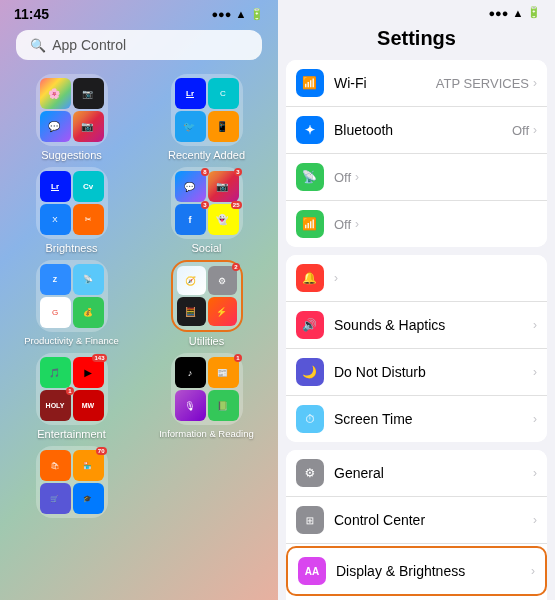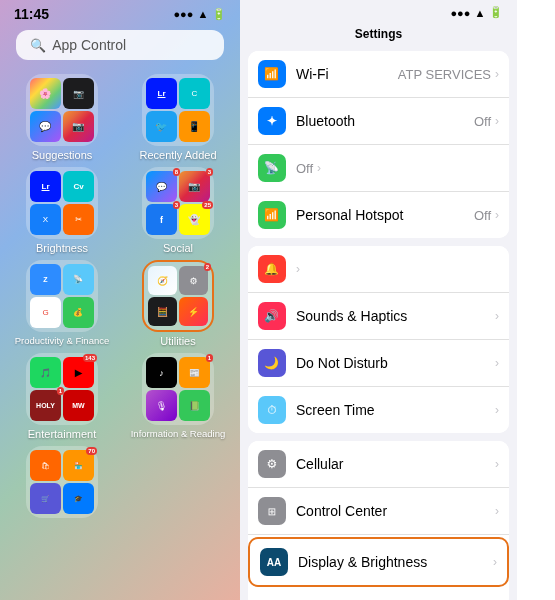--- a/index.html
+++ b/index.html
@@ -6,21 +6,21 @@
     body {
       width: 555px;
       height: 600px;
       display: flex;
       font-family: -apple-system, BlinkMacSystemFont, 'Helvetica Neue', Arial, sans-serif;
       overflow: hidden;
     }
 
     
     .left-panel {
-      width: 240px;
+      width: 278px;
       height: 600px;
       background: linear-gradient(135deg, #c8a0d0 0%, #8ab4e8 30%, #a0c8b0 60%, #e8b0a0 100%);
       position: relative;
       overflow: hidden;
     }
 
     .left-status-bar {
       display: flex;
       justify-content: space-between;
       align-items: center;
@@ -135,21 +135,21 @@
       display: flex;
       justify-content: flex-end;
       align-items: center;
       padding: 6px 14px 4px;
       gap: 4px;
       font-size: 11px;
     }
 
     .settings-title {
       text-align: center;
-      font-size: 12px;
+      font-size: 20px;
       font-weight: 600;
       color: #000;
       padding: 4px 0 10px;
     }
 
     .settings-list {
       background: #fff;
       border-radius: 10px;
       margin: 0 8px 8px;
       overflow: hidden;
@@ -205,21 +205,21 @@
     .icon-wifi { background: #007aff; }
     .icon-bluetooth { background: #007aff; }
     .icon-cellular { background: #34c759; }
     .icon-hotspot { background: #34c759; }
     .icon-notifications { background: #ff3b30; }
     .icon-sounds { background: #ff2d55; }
     .icon-dnd { background: #5856d6; }
     .icon-screentime { background: #5ac8fa; }
     .icon-general { background: #8e8e93; }
     .icon-control { background: #8e8e93; }
-    .icon-display { background: #0c4a6e; }
+    .icon-display { background: #d946ef; }
   </style>
 </head>
 <body>
 
 <div class="left-panel">
 
   <div class="left-status-bar">
     <span class="status-time">11:45</span>
     <div class="status-icons">
       <span>●●●</span>
@@ -393,21 +393,20 @@
       <div class="settings-icon icon-cellular">
         <span style="color:white;font-size:12px;">📡</span>
       </div>
       <span class="settings-value">Off</span>
       <span class="chevron">›</span>
     </div>
     <div class="settings-item">
       <div class="settings-icon icon-hotspot">
         <span style="color:white;font-size:12px;">📶</span>
       </div>
-      <span class="settings-label">Personal Hotspot</span>
       <span class="settings-value">Off</span>
       <span class="chevron">›</span>
     </div>
   </div>
 
   <div class="settings-list">
     <div class="settings-item">
       <div class="settings-icon icon-notifications">
         <span style="color:white;font-size:12px;">🔔</span>
       </div>
@@ -434,21 +433,21 @@
       <span class="settings-label">Screen Time</span>
       <span class="chevron">›</span>
     </div>
   </div>
 
   <div class="settings-list">
     <div class="settings-item">
       <div class="settings-icon icon-general">
         <span style="color:white;font-size:12px;">⚙</span>
       </div>
-      <span class="settings-label">Cellular</span>
+      <span class="settings-label">General</span>
       <span class="chevron">›</span>
     </div>
     <div class="settings-item">
       <div class="settings-icon icon-control">
         <span style="color:white;font-size:10px;">⊞</span>
       </div>
       <span class="settings-label">Control Center</span>
       <span class="chevron">›</span>
     </div>
     <div class="settings-item highlighted">

